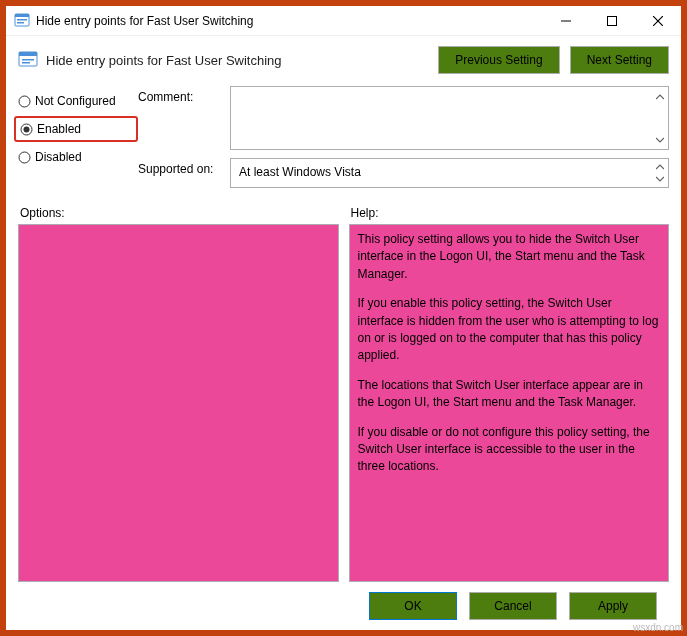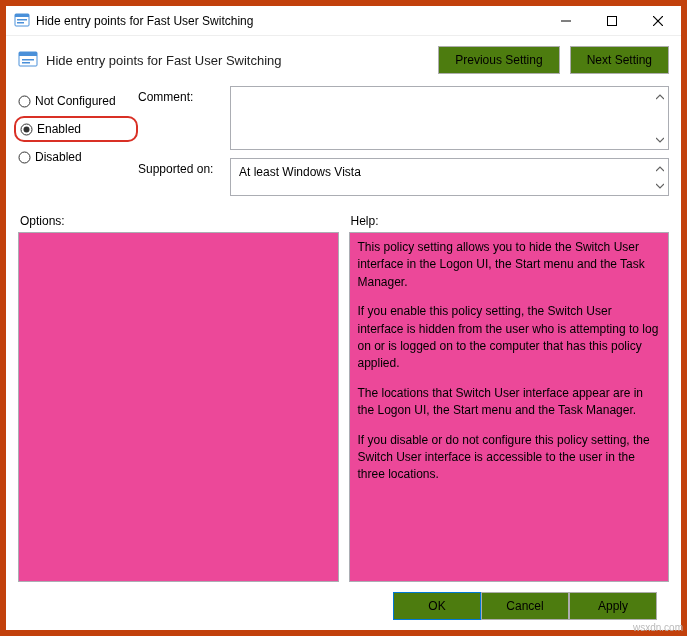--- a/index.html
+++ b/index.html
@@ -14,34 +14,34 @@
     .header-row .icon { width: 20px; height: 20px; margin-right: 8px; display:inline-flex; align-items:center; justify-content:center;}
     .header-row .heading { font-size: 13px; color: #222; flex: 1; }
     .header-row .btn { margin-left: 10px; }
     .btn { border: 1px solid #adadad; background: #4d7c0f; padding: 6px 16px; font-family: inherit; font-size: 12px; cursor: pointer; min-width: 88px; }
     .btn.primary { border: 1.5px solid #0078d7; }
     .content { padding: 8px 12px 0 12px; flex: 1; display: flex; flex-direction: column; }
     .config-row { display: flex; }
     .radios { width: 120px; padding-top: 2px; }
     .radio { display: flex; align-items: center; height: 26px; margin-bottom: 2px; }
     .radio span { font-size: 12px; }
-    .radio.highlighted { border: 2px solid #d93025; border-radius: 10px; padding: 0 4px; margin-left:-4px; }
+    .radio.highlighted { border: 2px solid #d93025; border-radius: 3px; padding: 0 4px; margin-left:-4px; }
     .fields { flex: 1; }
     .field-row { display: flex; margin-bottom: 8px; }
     .field-label { width: 92px; font-size: 12px; padding-top: 4px; text-align: left; }
     .comment-box { flex: 1; height: 64px; border: 1px solid #abadb3; background: #fff; position: relative; }
-    .supported-box { flex: 1; height: 38px; border: 1px solid #abadb3; background: #fff; padding: 6px 8px; position: relative; }
+    .supported-box { flex: 1; height: 30px; border: 1px solid #abadb3; background: #fff; padding: 6px 8px; position: relative; }
     .scroll-arrows { position: absolute; right: 0; top:0; bottom:0; width: 17px; display: flex; flex-direction: column; justify-content: space-between; padding: 2px 0;}
     .scroll-arrow { width: 17px; height: 15px; display:flex; align-items:center; justify-content:center; color:#606060; }
     .panels { display: flex; gap: 10px; margin-top: 4px; flex: 1; min-height: 0; }
     .panel { flex: 1; display: flex; flex-direction: column; min-height: 0;}
     .panel-title { font-size: 12px; padding: 6px 2px 4px 2px; }
     .panel-box { flex: 1; border: 1px solid #abadb3; background: #ec4899; overflow: auto; padding: 6px 8px; font-size: 12px; line-height: 1.45; }
     .help-box p { margin-bottom: 12px; }
-    .footer { display: flex; justify-content: flex-end; gap: 0; padding: 10px 12px 10px 12px; }
+    .footer { display: flex; justify-content: flex-end; gap: 12px; padding: 10px 12px 10px 12px; }
     .watermark { position: absolute; bottom: 3px; right: 4px; font-size: 10px; color: #bbb; }
     .radio-svg { width:13px; height:13px; }
   </style>
 </head>
 <body>
 
 <div class="window">
 
   <div class="titlebar">
     <span class="icon">

